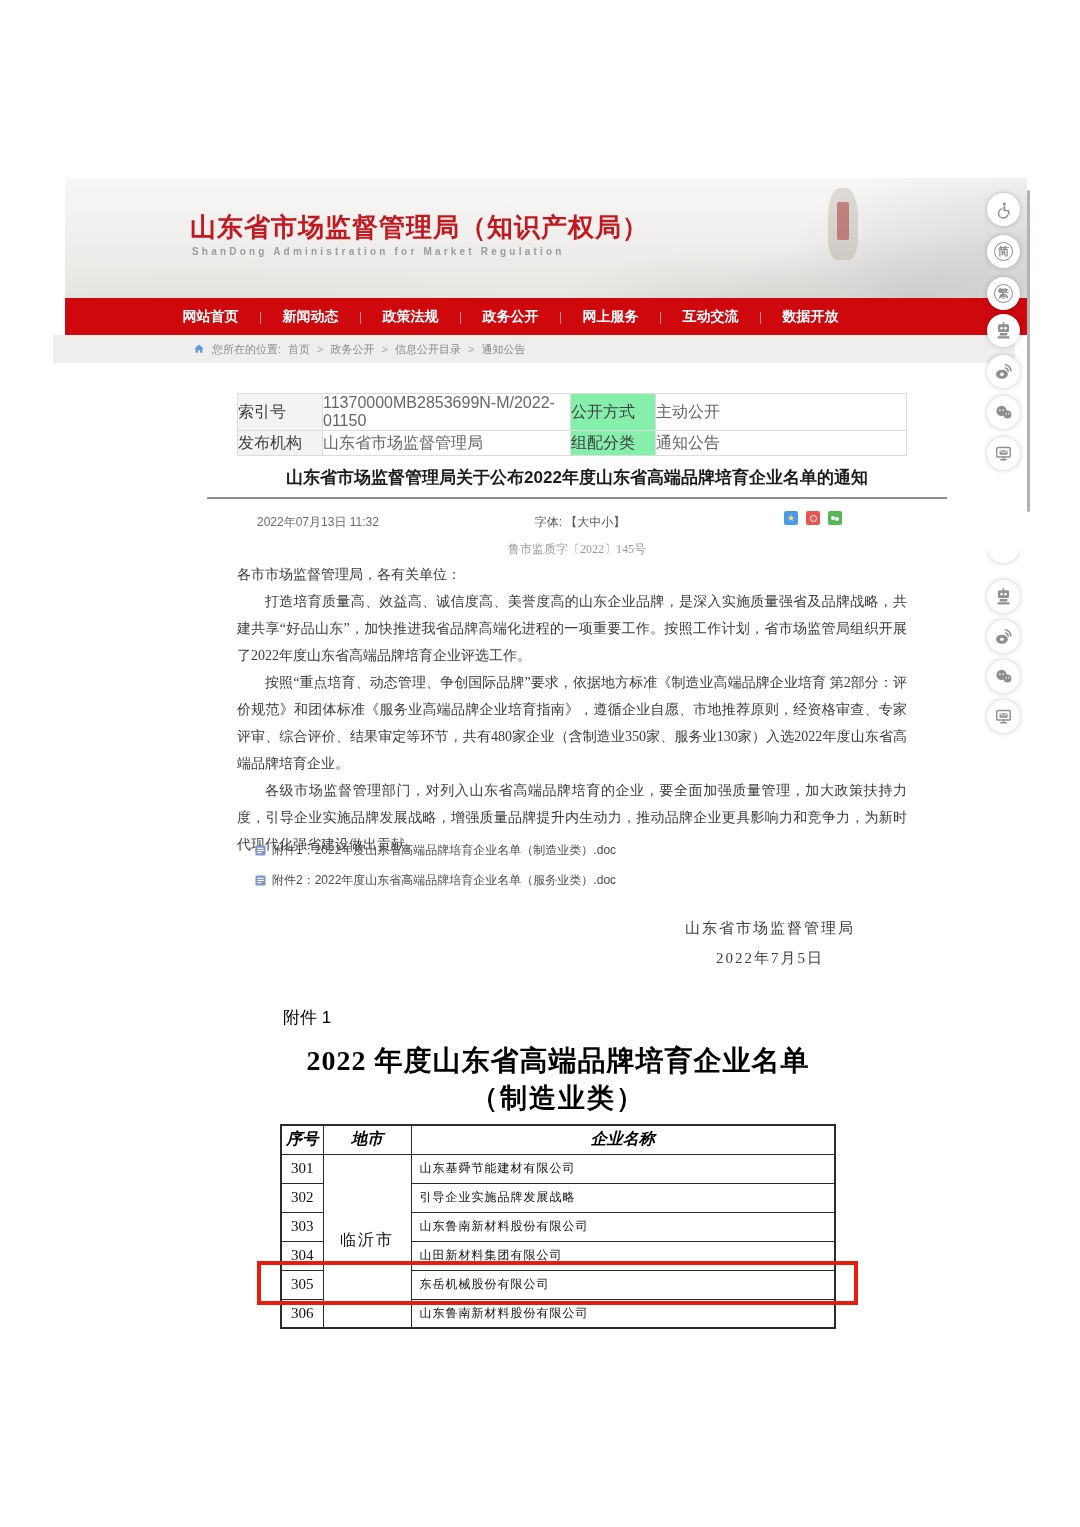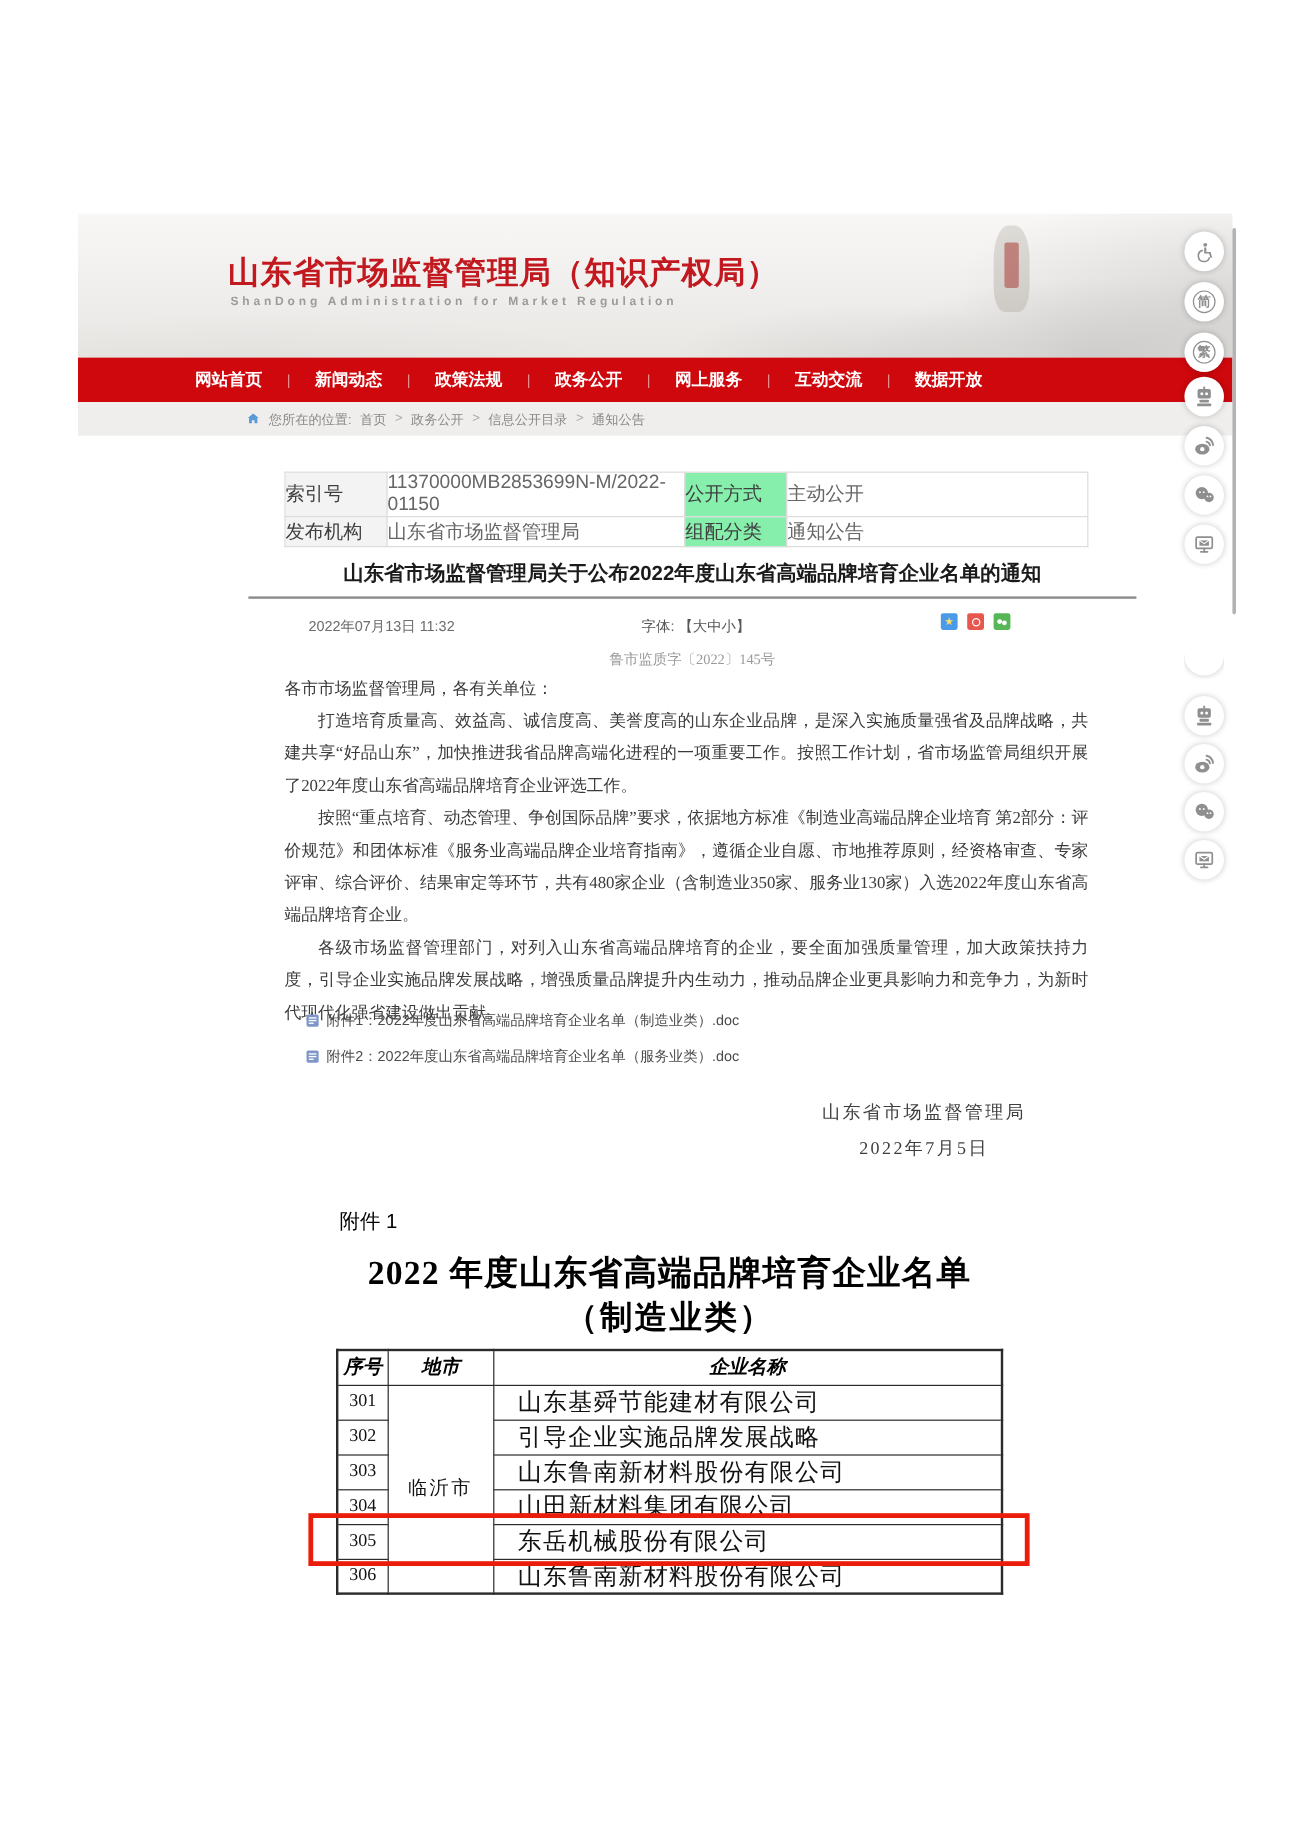--- a/index.html
+++ b/index.html
@@ -18,26 +18,26 @@
   .hdr-title { position:absolute; left:125px; top:32px; font-size:26px; font-weight:bold;
     color:#c2181f; letter-spacing:1px; }
   .hdr-sub { position:absolute; left:127px; top:68px; font-size:10px; color:#9b9b9b;
     letter-spacing:3.2px; font-weight:bold; }
   .hdr-stone { position:absolute; left:763px; top:10px; width:30px; height:72px; border-radius:40% 40% 30% 30%;
     background:linear-gradient(180deg,#d8d5d1,#c9c5c0); opacity:.8; }
   .hdr-seal { position:absolute; left:9px; top:14px; width:12px; height:38px; background:#a8433c; opacity:.75; border-radius:2px; }
 
   
   .nav { position:absolute; left:65px; top:298px; width:962px; height:37px; background:#ce080d;
-    display:flex; align-items:center; padding-left:76px; }
+    display:flex; align-items:center; padding-left:96px; }
   .nav-item { width:99px; text-align:center; color:#fff; font-size:14px; font-weight:bold; cursor:pointer; }
   .nav-sep { color:rgba(255,255,255,.55); font-size:12px; width:1px; text-align:center; transform:translateX(-1px); }
 
   
-  .crumb { position:absolute; left:65px; top:335px; width:962px; height:28px; background:#efeeec;
+  .crumb { position:absolute; left:53px; top:335px; width:962px; height:28px; background:#efeeec;
     display:flex; align-items:center; padding-left:140px; font-size:11px; color:#8a8a8a; gap:7px; }
   .crumb svg { display:block; }
   .crumb-link { color:#8a8a8a; cursor:pointer; }
   .crumb-sep { color:#aaa; }
 
   
   .info-tbl { position:absolute; left:237px; top:393px; width:670px; border-collapse:collapse; }
   .info-tbl td { border:1px solid #dcdcdc; height:25px; font-size:16px; }
   .info-tbl .lbl { width:85px; background:#f3f3f3; color:#3f3f3f; }
   .info-tbl .v1 { width:248px; color:#666; }
@@ -89,22 +89,22 @@
     font-family:"Liberation Serif", serif; font-weight:bold; font-size:28px; color:#000; letter-spacing:1px; }
   .annex-t2 { position:absolute; left:238px; top:1080px; width:640px; text-align:center;
     font-family:"Liberation Serif", serif; font-weight:bold; font-size:27px; color:#000; letter-spacing:2px; }
   .annex-tbl { position:absolute; left:280px; top:1124px; width:556px; border-collapse:collapse; border:2px solid #2b2b2b; }
   .annex-tbl th, .annex-tbl td { border:1px solid #2b2b2b; }
   .annex-tbl th { height:29px; font-size:16px; color:#000; font-weight:bold; text-align:center;font-style:italic; }
   .annex-tbl .c-no { width:42px; height:29px; text-align:center;
     font-family:"Liberation Serif", serif; font-size:15px; color:#111; }
   .annex-tbl .c-city { width:88px; text-align:center;
     font-family:Liberation Sans, sans-serif; font-size:16px; color:#111; letter-spacing:2px; }
-  .annex-tbl .c-co { padding-left:20px; text-align:left;
-    font-family:Liberation Sans, sans-serif; font-size:20px; color:#111; letter-spacing:1px; }
+  .annex-tbl .c-co { padding-left:8px; text-align:left;
+    font-family:Liberation Sans, sans-serif; font-size:12px; color:#111; letter-spacing:1px; }
   .hl-rect { position:absolute; left:257px; top:1261px; width:601px; height:44px;
     border:4px solid #ea1c0c; }
 </style>
 </head>
 <body>
 
 <div class="canvas">
 
   <div class="hdr">
     <div class="hdr-title">山东省市场监督管理局（知识产权局）</div>

